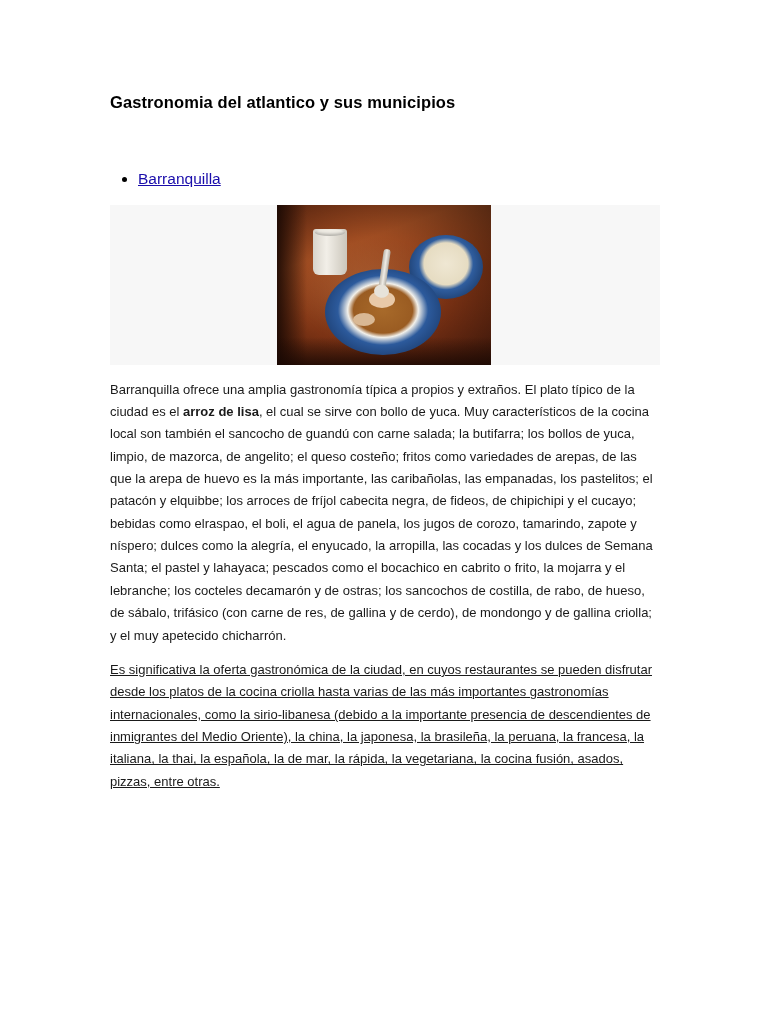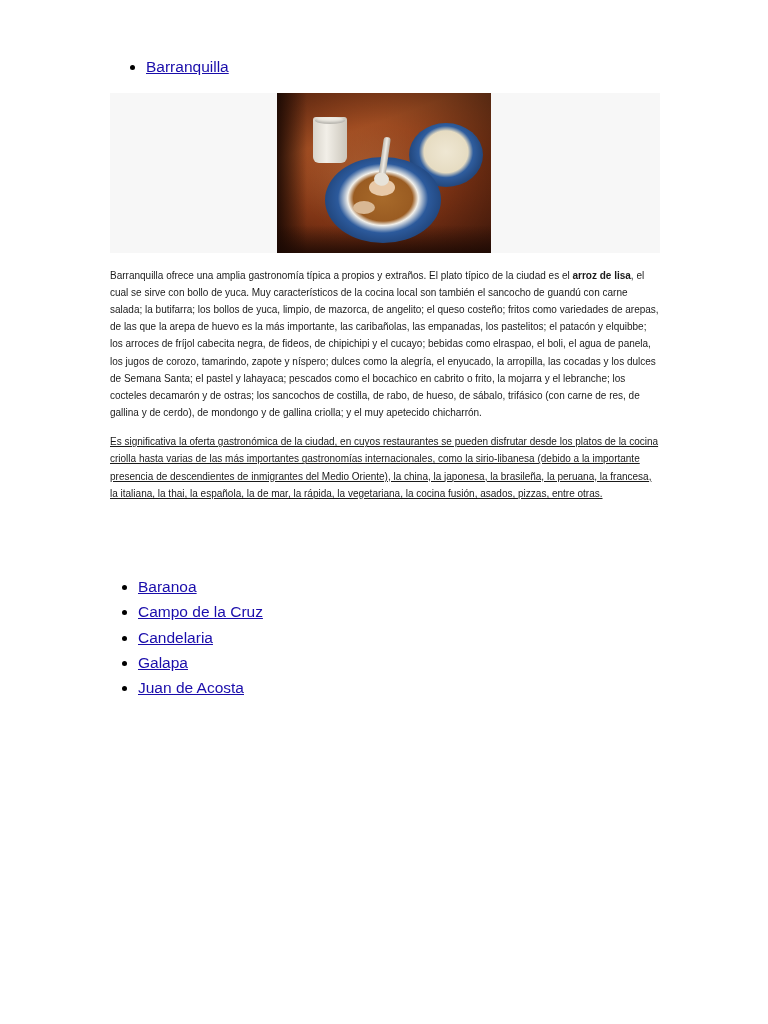--- a/index.html
+++ b/index.html
@@ -29,21 +29,21 @@
   }
   .doc-title {
     font-size: 16.5px;
     font-weight: bold;
     color: #000;
     margin: 0;
     padding-top: 93px;
     letter-spacing: 0.1px;
   }
   .list-first {
-    margin: 8px;
+    margin: 0;
     padding: 0 0 0 28px;
     list-style: disc;
     margin-top: 58px;
   }
   .list-first li {
     font-size: 15px;
     line-height: 1.2;
   }
   .link {
     color: #1a0dab;
@@ -138,21 +138,21 @@
   }
   .photo .spoon:after {
     content: "";
     position: absolute;
     left: -4px; top: 36px;
     width: 15px; height: 13px;
     border-radius: 50%;
     background: #e7e3da;
   }
   .body-text {
-    font-size: 10px;
+    font-size: 13px;
     line-height: 1.72;
     color: #1a1a1a;
     margin: 0;
     padding-top: 14px;
     text-align: left;
   }
   .body-text + .body-text {
     padding-top: 12px;
     text-decoration: underline;
   }
@@ -169,20 +169,21 @@
     font-size: 15.5px;
     line-height: 1.63;
   }
 </style>
 </head>
 <body>
 
 <div class="page">
   <div class="content">
 
+    <h1 class="doc-title">Gastronomia del atlantico y sus municipios</h1>
 
     <ul class="list-first">
       <li>
         <a class="link link-large" href="#">Barranquilla</a>
       </li>
     </ul>
 
     <div class="image-band">
       <div class="photo">
         <div class="tabletop-shadow"></div>
@@ -198,32 +199,15 @@
     </div>
 
     <p class="body-text">
       <span>Barranquilla ofrece una amplia gastronomía típica a propios y extraños. El plato típico de la ciudad es el </span><span class="bold">arroz de lisa</span><span>, el cual se sirve con bollo de yuca. Muy característicos de la cocina local son también el sancocho de guandú con carne salada; la butifarra; los bollos de yuca, limpio, de mazorca, de angelito; el queso costeño; fritos como variedades de arepas, de las que la arepa de huevo es la más importante, las caribañolas, las empanadas, los pastelitos; el patacón y elquibbe; los arroces de fríjol cabecita negra, de fideos, de chipichipi y el cucayo; bebidas como elraspao, el boli, el agua de panela, los jugos de corozo, tamarindo, zapote y níspero; dulces como la alegría, el enyucado, la arropilla, las cocadas y los dulces de Semana Santa; el pastel y lahayaca; pescados como el bocachico en cabrito o frito, la mojarra y el lebranche; los cocteles decamarón y de ostras; los sancochos de costilla, de rabo, de hueso, de sábalo, trifásico (con carne de res, de gallina y de cerdo), de mondongo y de gallina criolla; y el muy apetecido chicharrón.</span>
     </p>
 
     <p class="body-text">
       <span>Es significativa la oferta gastronómica de la ciudad, en cuyos restaurantes se pueden disfrutar desde los platos de la cocina criolla hasta varias de las más importantes gastronomías internacionales, como la sirio-libanesa (debido a la importante presencia de descendientes de inmigrantes del Medio Oriente), la china, la japonesa, la brasileña, la peruana, la francesa, la italiana, la thai, la española, la de mar, la rápida, la vegetariana, la cocina fusión, asados, pizzas, entre otras.</span>
     </p>
 
-    <ul class="list-second">
-      <li>
-        <a class="link" href="#">Baranoa</a>
-      </li>
-      <li>
-        <a class="link" href="#">Campo de la Cruz</a>
-      </li>
-      <li>
-        <a class="link" href="#">Candelaria</a>
-      </li>
-      <li>
-        <a class="link" href="#">Galapa</a>
-      </li>
-      <li>
-        <a class="link" href="#">Juan de Acosta</a>
-      </li>
-    </ul>
 
   </div>
 </div>
 
 </body></html>

